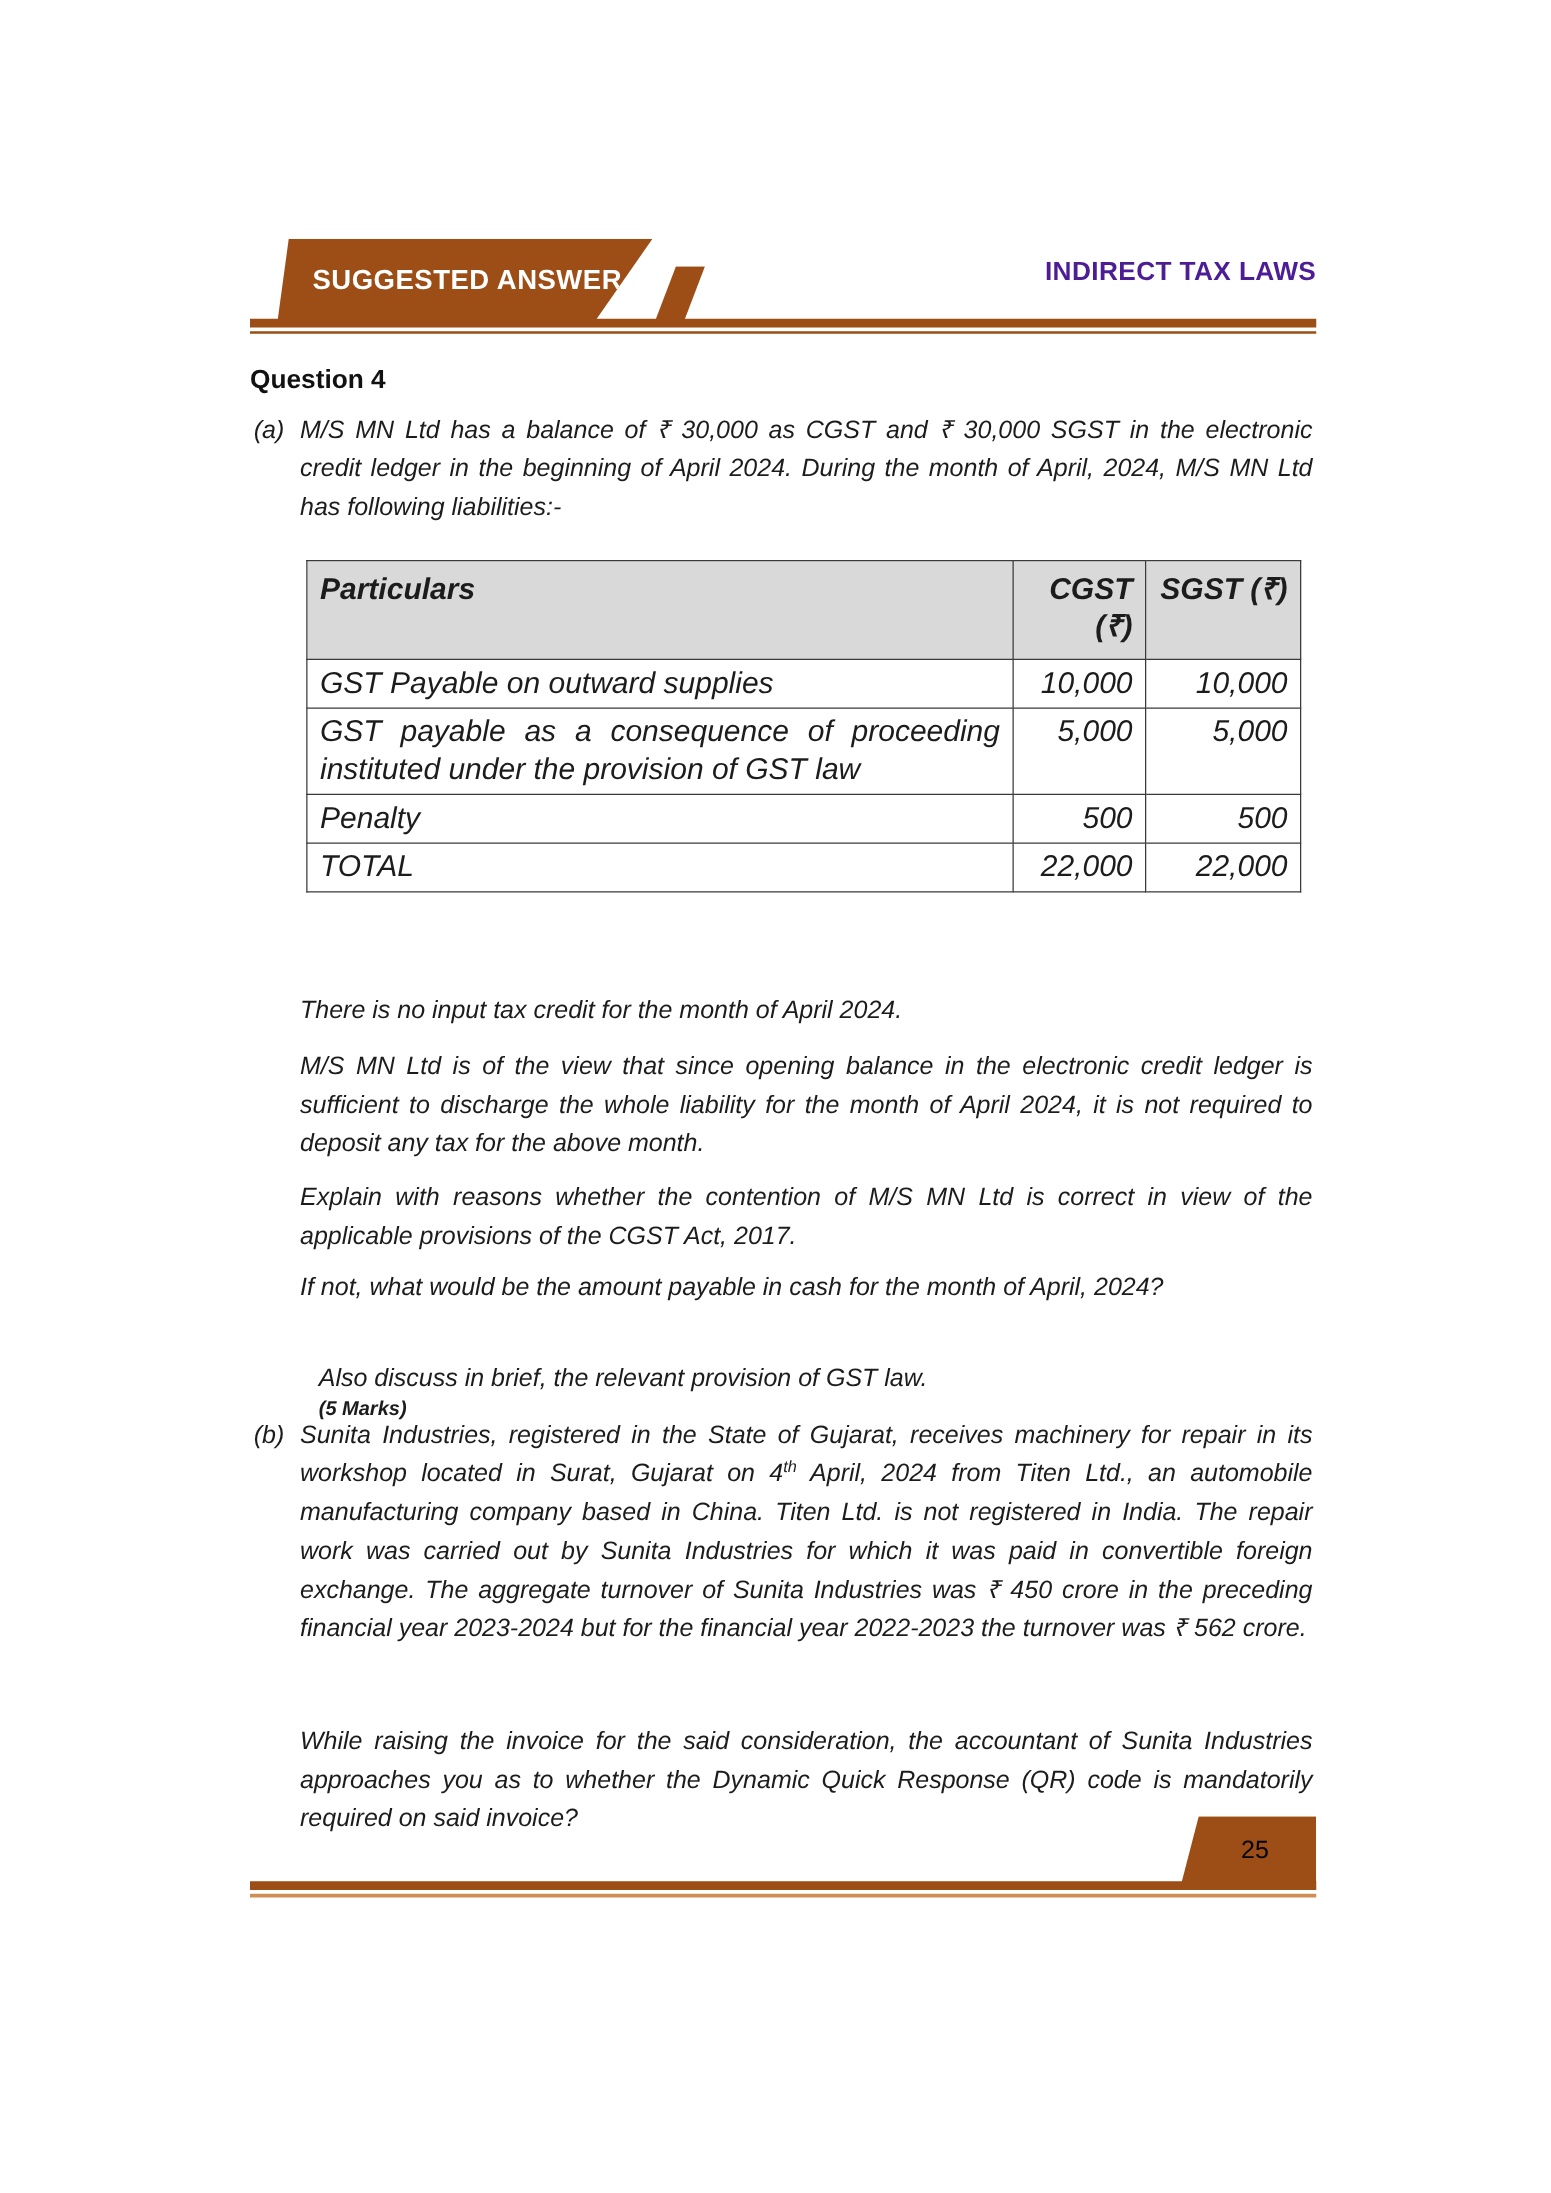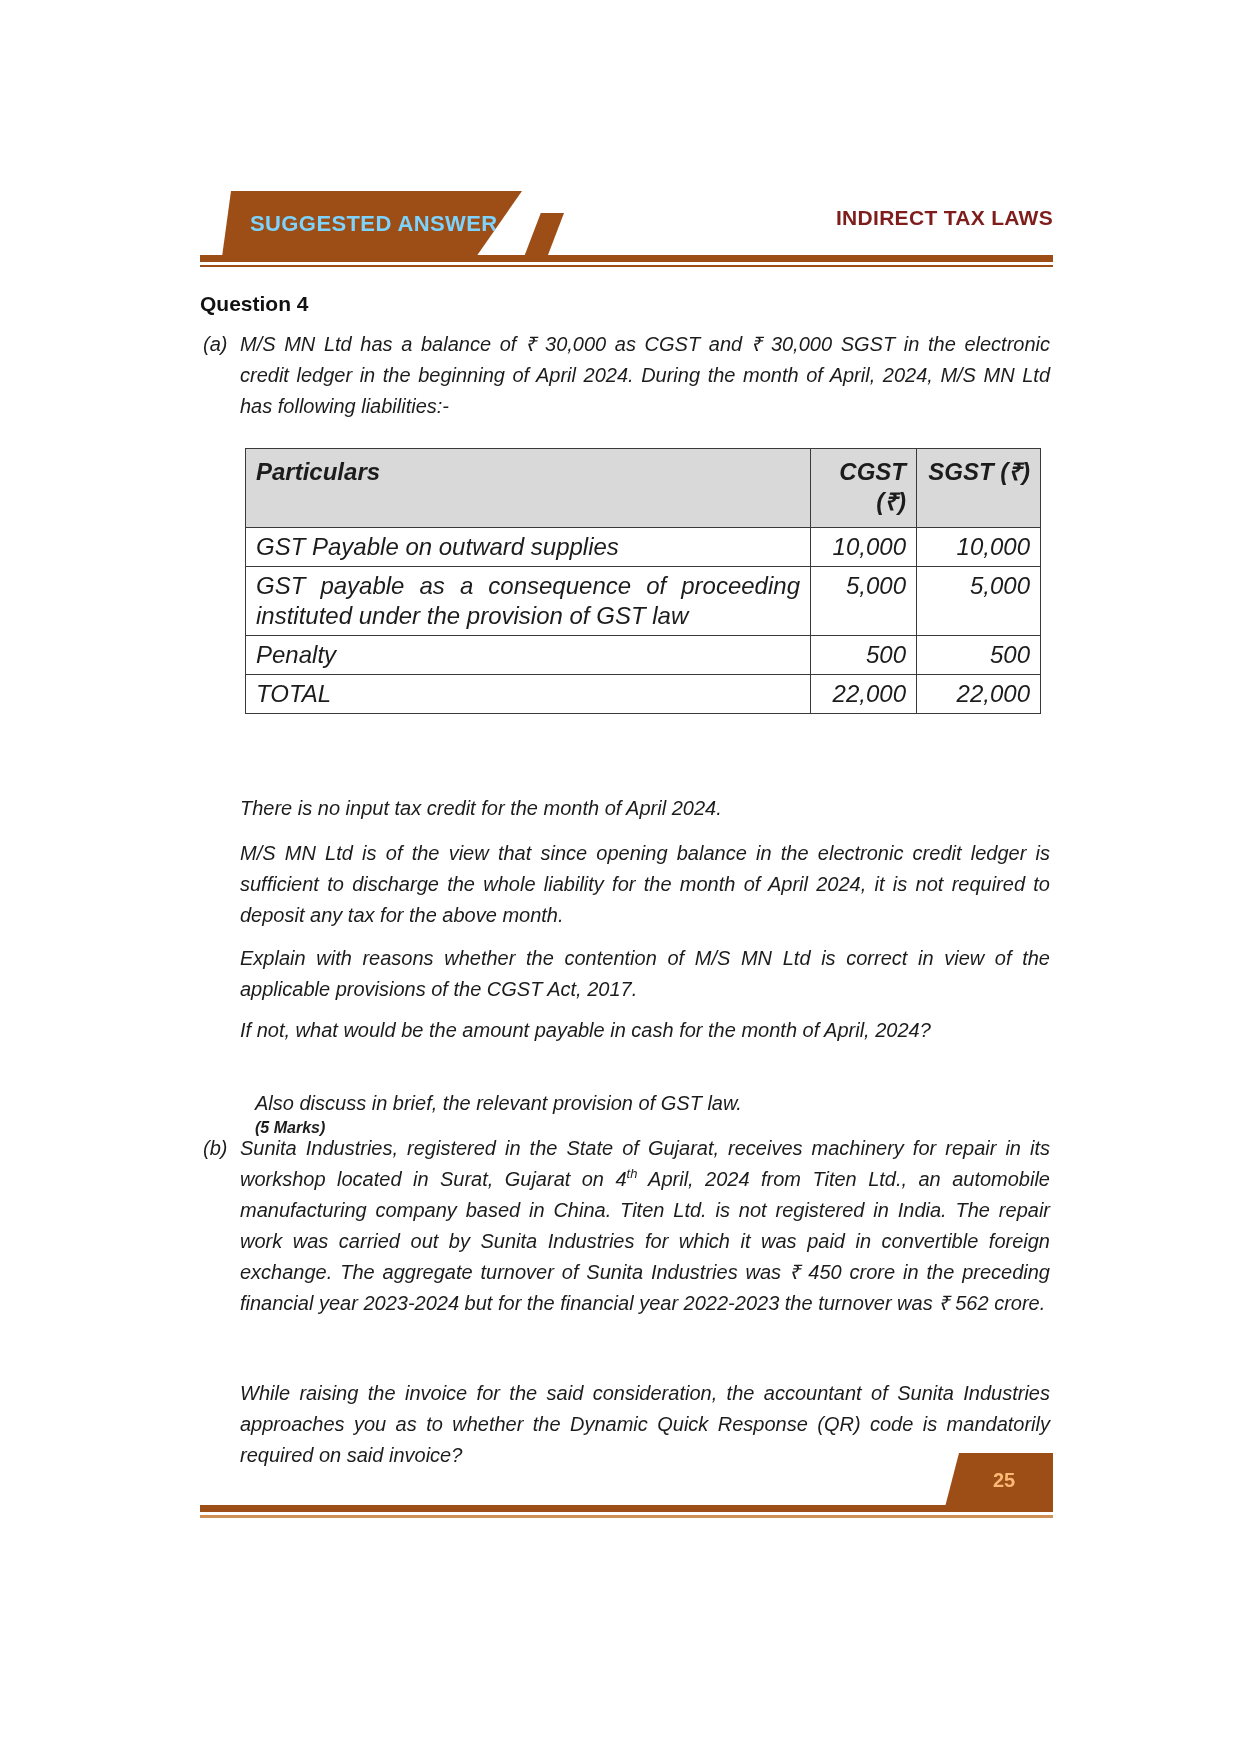--- a/index.html
+++ b/index.html
@@ -15,40 +15,40 @@
   
   .banner {
     position: absolute;
     left: 222px; top: 191px;
     width: 300px; height: 66px;
     background: #9c4e16;
     clip-path: polygon(9px 0, 300px 0, 254px 66px, 0 66px);
     display: flex; align-items: center;
   }
   .banner-label {
-    color: #7dd3fc;
+    color: #ffffff;
     font-weight: bold;
     font-size: 22px;
     letter-spacing: 0.4px;
     padding-left: 28px;
     white-space: nowrap;
   }
   .banner-tip {
     position: absolute;
     left: 524px; top: 213px;
     width: 40px; height: 44px;
     background: #9c4e16;
     clip-path: polygon(42% 0, 100% 0, 58% 100%, 0 100%);
   }
   .subject-title {
     position: absolute;
     left: 600px; top: 206px;
     width: 453px;
     text-align: right;
-    color: #7f1d1d;
+    color: #4c1d95;
     font-weight: bold;
     font-size: 21px;
     letter-spacing: 0.3px;
     white-space: nowrap;
   }
   .rule { position: absolute; left: 200px; width: 853px; background: #9c4e16; }
   .rule-top-thick  { top: 255px;  height: 7px; }
   .rule-top-thin   { top: 265px;  height: 2px; }
   .rule-bot-thick  { top: 1505px; height: 7px; }
   .rule-bot-thin   { top: 1515px; height: 3px; background: #cf8e54; }
@@ -119,22 +119,22 @@
   
   .page-box {
     position: absolute;
     left: 945px; top: 1453px;
     width: 108px; height: 54px;
     background: #9c4e16;
     clip-path: polygon(14px 0, 108px 0, 108px 54px, 0 54px);
     display: flex; align-items: center; justify-content: center;
   }
   .page-num {
-    color: #fdba74;
-    font-weight: bold;
+    color: #000000;
+    font-weight: normal;
     font-size: 20px;
     padding-left: 10px;
   }
 </style>
 </head>
 <body>
 
 <div class="page">
 
   <div class="banner">

